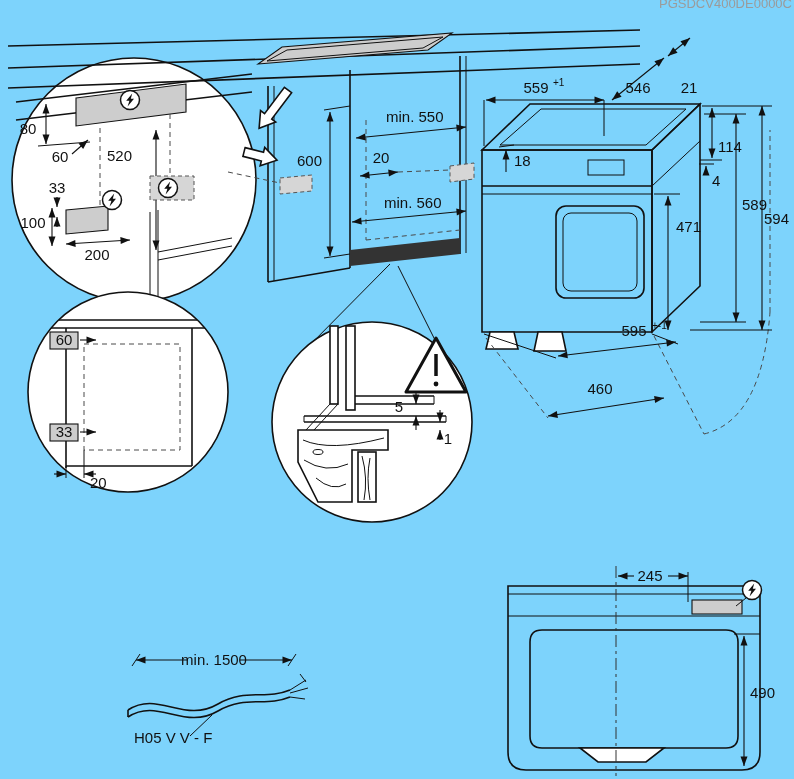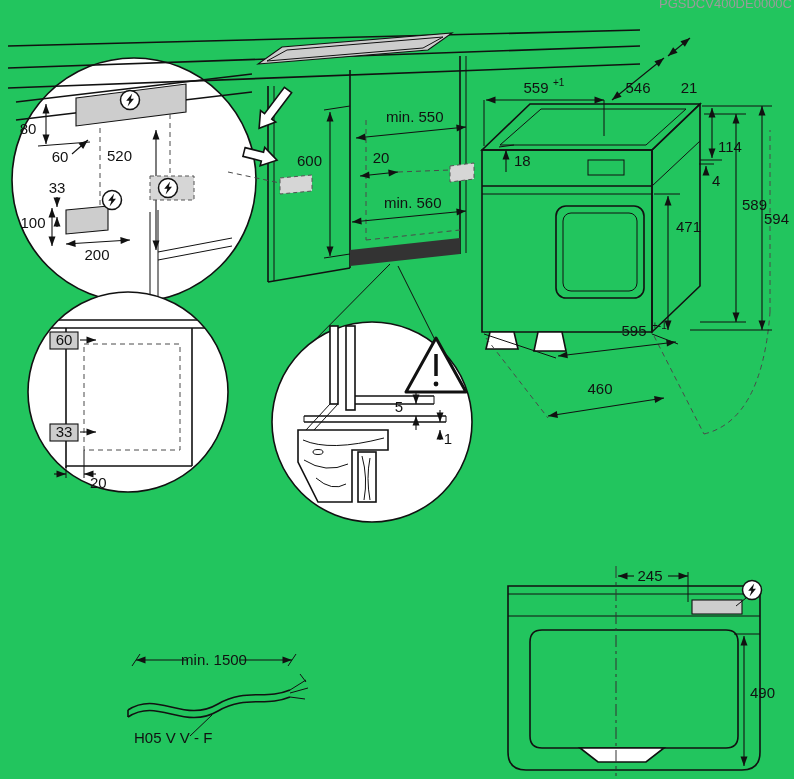--- a/index.html
+++ b/index.html
@@ -1,16 +1,16 @@
 <!DOCTYPE html>
 <html><head>
 <meta charset="utf-8">
 <style>
   html,body{margin:0;padding:0;background:#fff;}
-  .stage{width:794px;height:779px;position:relative;background:#22c55e;overflow:hidden;}
+  .stage{width:794px;height:779px;position:relative;background:#7dd3fc;overflow:hidden;}
   svg{display:block;}
   text{font-family:"Liberation Sans", sans-serif;fill:#111;}
   .lbl{font-size:15px;}
   .sup{font-size:10px;}
   .code{font-size:13px;fill:#9b9b9b;}
   .ln{stroke:#111;stroke-width:1.6;fill:none;}
   .tn{stroke:#111;stroke-width:1;fill:none;}
   .dim{stroke:#111;stroke-width:1.1;fill:none;}
   .dash{stroke:#4a4a4a;stroke-width:1;stroke-dasharray:5 4;fill:none;}
   .cdash{stroke:#333;stroke-width:1;stroke-dasharray:12 4 3 4;fill:none;}

